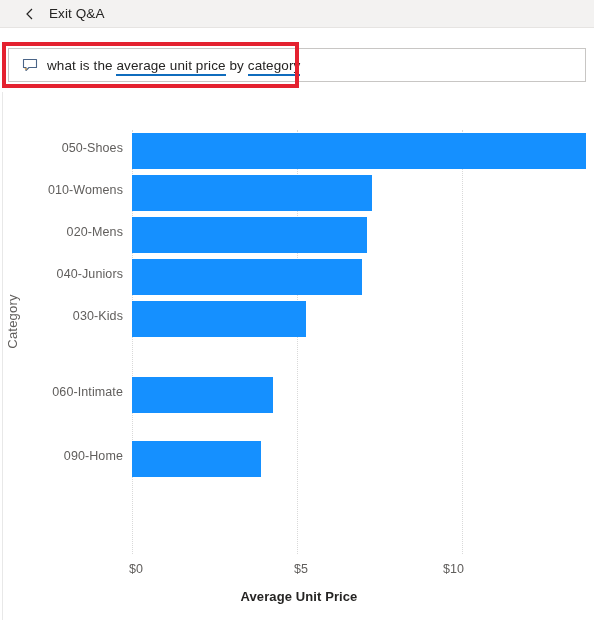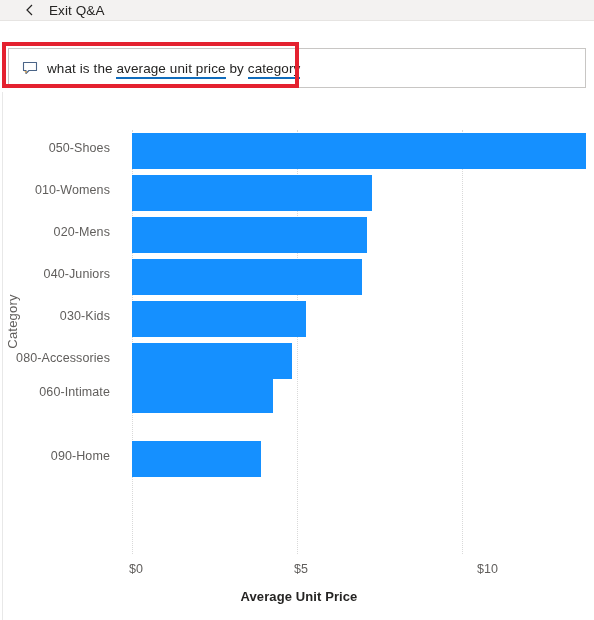--- a/index.html
+++ b/index.html
@@ -12,21 +12,21 @@
     background: #ffffff;
     font-family: "Liberation Sans", sans-serif;
     overflow: hidden;
     position: relative;
   }
 
   
   #header-bar {
     position: absolute;
     left: 0; top: 0;
-    width: 594px; height: 21px;
+    width: 594px; height: 28px;
     background: #f3f2f1;
     border-bottom: 1px solid #e6e4e2;
     box-sizing: border-box;
     display: flex;
     align-items: center;
   }
   #back-chevron {
     margin-left: 23px;
     width: 14px; height: 14px;
     position: relative;
@@ -37,21 +37,21 @@
     margin-left: 12px;
     font-size: 13.5px;
     color: #252423;
     letter-spacing: .1px;
   }
 
   
   #qa-input-row {
     position: absolute;
     left: 8px; top: 48px;
-    width: 578px; height: 40px;
+    width: 578px; height: 34px;
     background: #ffffff;
     border: 1px solid #c8c6c4;
     box-sizing: border-box;
     display: flex;
     align-items: center;
   }
   #chat-icon {
     margin-left: 13px;
     width: 16px; height: 16px;
     flex: 0 0 auto;
@@ -137,21 +137,21 @@
   }
   .bar {
     position: absolute;
     left: 0; top: 3px;
     height: 36px;
     background: #1590ff;
   }
   .cat-label {
     position: absolute;
     right: 100%;
-    margin-right: 22px;
+    margin-right: 9px;
     top: 11px;
     white-space: nowrap;
     font-size: 12.5px;
     color: #605e5c;
     letter-spacing: .1px;
   }
   .tick-label {
     position: absolute;
     top: 432px;
     font-size: 12.5px;
@@ -186,45 +186,41 @@
 <div id="report-canvas">
   <div id="chart">
     <div id="y-axis-title">Category</div>
     <div id="x-axis-title">Average Unit Price</div>
     <div id="plot-area">
         <div class="gridline" style="left: 0px;"></div>
         <div class="tick-label" style="left: 0px;">$0</div>
         <div class="gridline" style="left: 165px;"></div>
         <div class="tick-label" style="left: 165px;">$5</div>
         <div class="gridline" style="left: 330px;"></div>
-        <div class="tick-label" style="left: 348px;">$10</div>
+        <div class="tick-label" style="left: 314px;">$10</div>
         <div class="bar-row" style="top: 0px;">
           <div class="cat-label">050-Shoes</div>
           <div class="bar" style="width: 454.08px; background: rgb(21, 144, 255);"></div>
         </div>
         <div class="bar-row" style="top: 42px; text-align: right;">
           <div class="cat-label">010-Womens</div>
           <div class="bar" style="width: 239.91px; background: rgb(21, 144, 255);"></div>
         </div>
         <div class="bar-row" style="top: 84px;">
           <div class="cat-label">020-Mens</div>
           <div class="bar" style="width: 234.96px; background: rgb(21, 144, 255);"></div>
         </div>
         <div class="bar-row" style="top: 126px; text-decoration: underline;">
           <div class="cat-label">040-Juniors</div>
           <div class="bar" style="width: 230.01px; background: rgb(21, 144, 255);"></div>
         </div>
         <div class="bar-row" style="top: 168px; text-align: right;">
           <div class="cat-label">030-Kids</div>
           <div class="bar" style="width: 173.91px; background: rgb(21, 144, 255);"></div>
         </div>
-        <div class="bar-row" style="top: 210px;">
-          <div class="cat-label">080-Accessories</div>
-          <div class="bar" style="width: 160.05px; background: rgb(21, 144, 255);"></div>
-        </div>
         <div class="bar-row" style="top: 244px; padding-left: 12px;">
           <div class="cat-label">060-Intimate</div>
           <div class="bar" style="width: 140.91px; background: rgb(21, 144, 255);"></div>
         </div>
         <div class="bar-row" style="top: 308px;">
           <div class="cat-label">090-Home</div>
           <div class="bar" style="width: 129.36px; background: rgb(21, 144, 255);"></div>
         </div>
       </div>
   </div>

